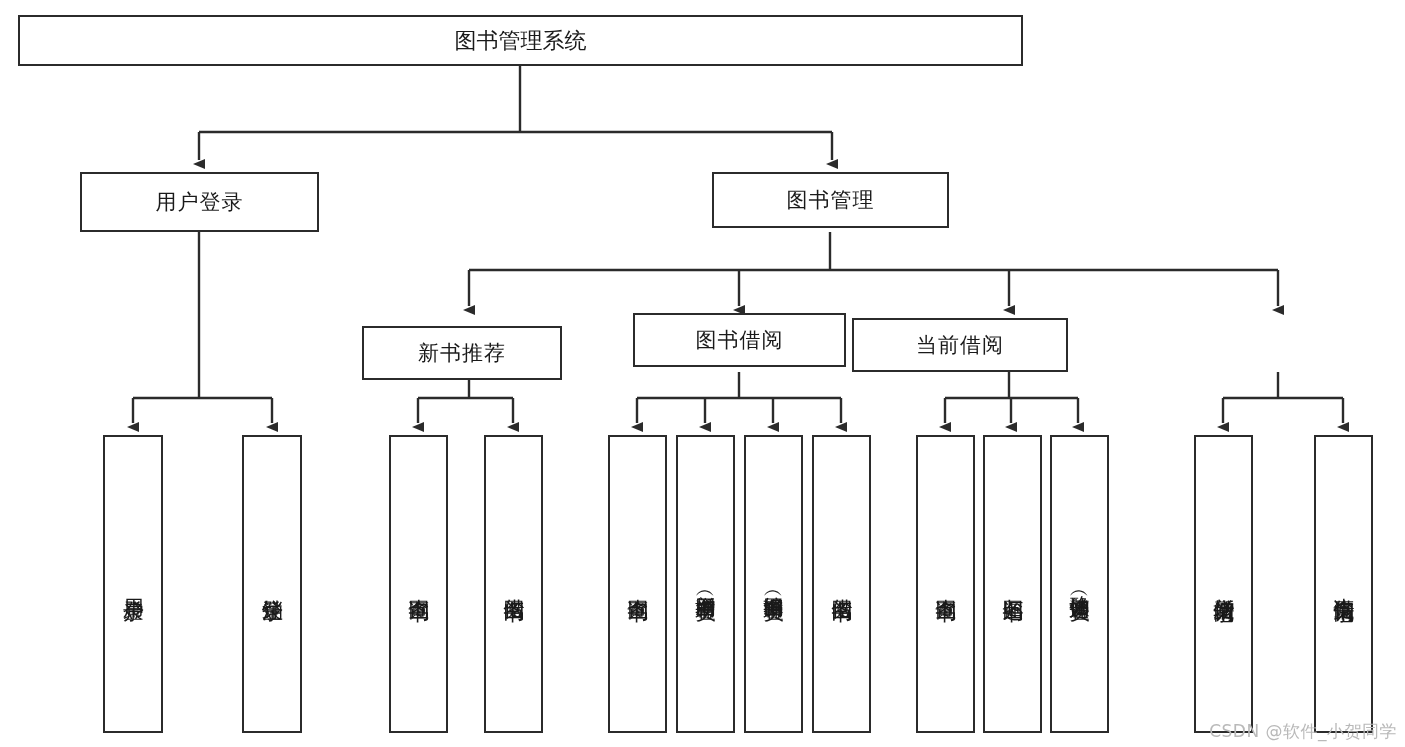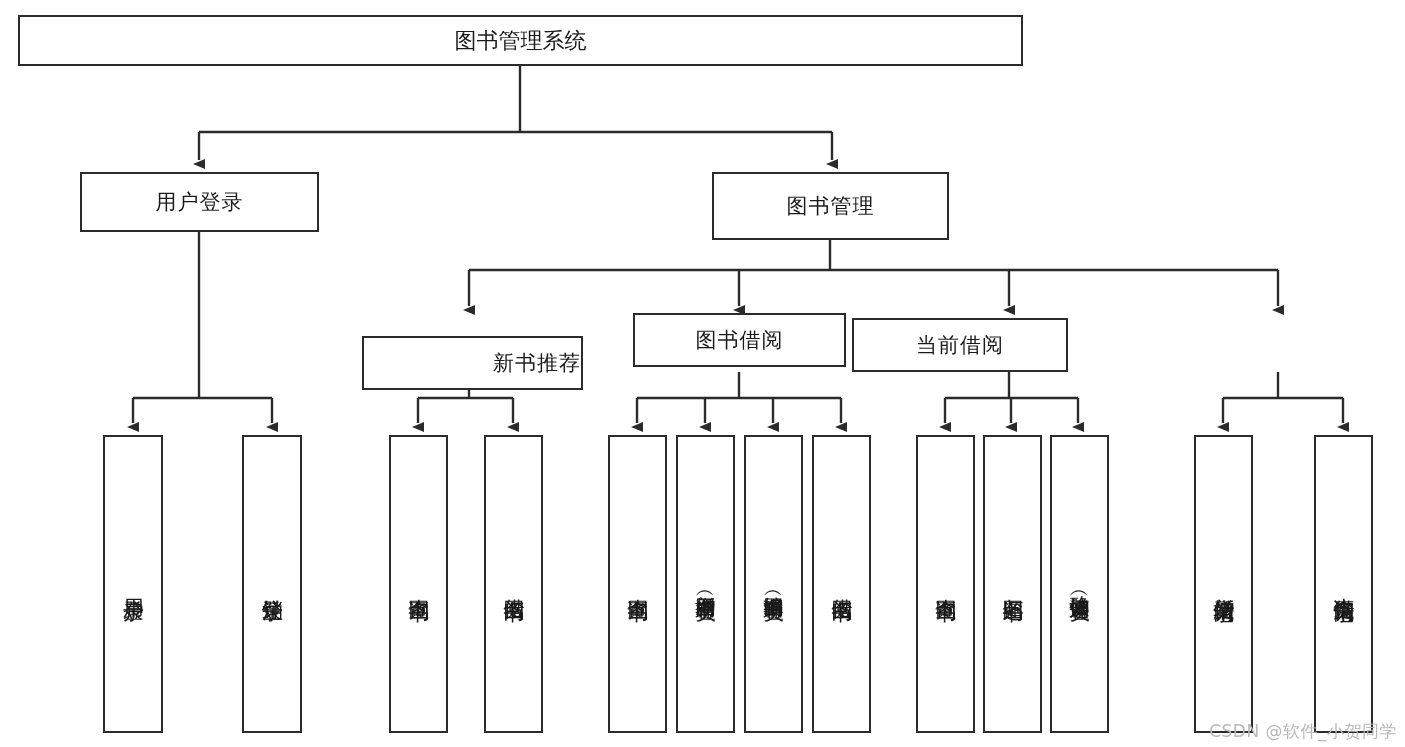--- a/index.html
+++ b/index.html
@@ -127,25 +127,25 @@
     </g>
   </svg>
 
   <div class="node root" style="left:18px; top:15px; width:1005px; height:51px;align-items:center;">
     <span>图书管理系统</span>
   </div>
 
   <div class="node h" style="left:80px; top:172px; width:239px; height:60px;">
     <span>用户登录</span>
   </div>
-  <div class="node h" style="left:712px; top:172px; width:237px; height:68px;">
+  <div class="node h" style="left:712px; top:172px; width:237px; height:56px;">
     <span>图书管理</span>
   </div>
 
-  <div class="node h" style="left:362px; top:336px; width:221px; height:54px;justify-content:flex-end;">
+  <div class="node h" style="left:362px; top:326px; width:200px; height:54px;">
     <span>新书推荐</span>
   </div>
   <div class="node h" style="left:633px; top:313px; width:213px; height:54px;">
     <span>图书借阅</span>
   </div>
   <div class="node h" style="left:852px; top:318px; width:216px; height:54px;">
     <span>当前借阅</span>
   </div>
 
   <div class="node v" style="left:103px; top:435px; width:60px; height:298px;">

